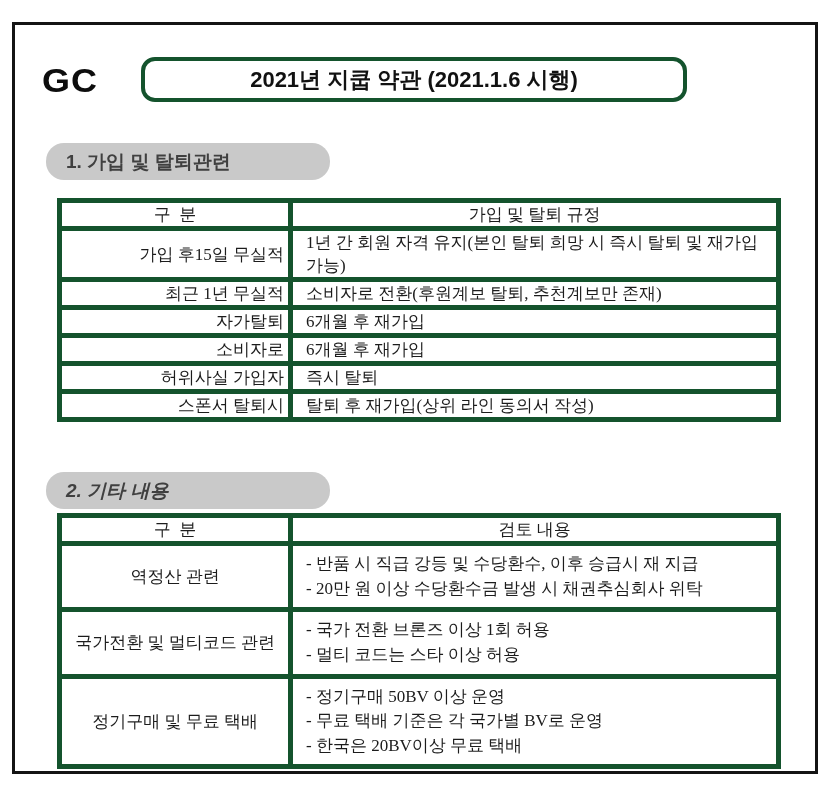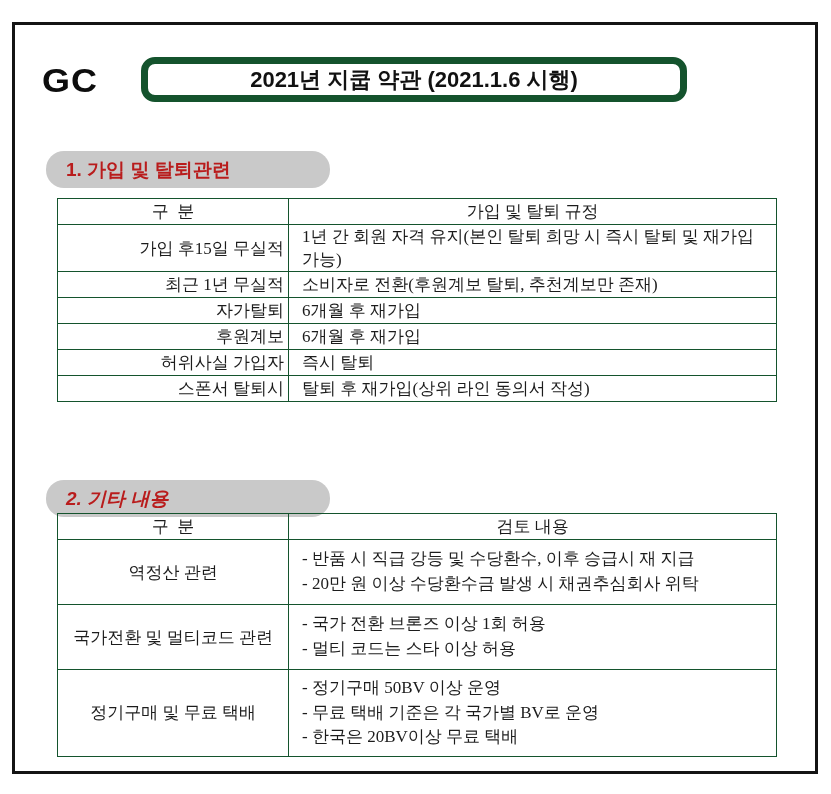--- a/index.html
+++ b/index.html
@@ -25,21 +25,21 @@
     font-weight: 900;
     font-size: 36px;
     letter-spacing: 1px;
     color: #0d0d0d;
     transform: scaleY(0.92);
   }
   .title-box {
     position: absolute;
     left: 141px; top: 57px;
     width: 546px; height: 45px;
-    border: 7px solid #14532d;
+    border: 4px solid #14532d;
     border-radius: 14px;
     display: flex; align-items: center; justify-content: center;
     background: #ffffff;
   }
   .title-box .title-text {
     font-family: "Liberation Sans", "DejaVu Sans", sans-serif;
     font-weight: bold;
     font-size: 22px;
     color: #111111;
   }
@@ -47,39 +47,38 @@
     position: absolute;
     left: 46px;
     width: 284px; height: 37px;
     background: #c9c9c9;
     border-radius: 18px;
     display: flex; align-items: center;
     padding-left: 20px;
     font-family: "Liberation Sans", "DejaVu Sans", sans-serif;
     font-weight: bold;
     font-size: 19px;
-    color: #b91c1c;
-    margin-top: 8px;
+    color: #404040;
   }
   .pill-1 { top: 143px; }
   .pill-2 { top: 472px; font-style: italic; }
 
   table.doc-table {
     position: absolute;
     left: 57px;
     width: 719px;
     border-collapse: collapse;
     table-layout: fixed;
     font-size: 17px;
     color: #1c1c1c;
   }
   .table-1 { top: 198px; }
   .table-2 { top: 513px; }
   table.doc-table th, table.doc-table td {
-    border: 1px solid #14532d;
+    border: 5px solid #14532d;
     font-weight: normal;
     vertical-align: middle;
   }
   table.doc-table th {
     text-align: center;
     white-space: pre;
     height: 26px;
   }
   .table-1 td { height: 26px; }
   .table-1 td.c1 { text-align: right; padding: 0 4px; }
@@ -120,21 +119,21 @@
   </tr>
   <tr>
     <td class="c1">최근 1년 무실적</td>
     <td class="c2">소비자로 전환(후원계보 탈퇴, 추천계보만 존재)</td>
   </tr>
   <tr>
     <td class="c1">자가탈퇴</td>
     <td class="c2">6개월 후 재가입</td>
   </tr>
   <tr>
-    <td class="c1">후원계보</td>
+    <td class="c1">소비자로</td>
     <td class="c2">6개월 후 재가입</td>
   </tr>
   <tr>
     <td class="c1">허위사실 가입자</td>
     <td class="c2">즉시 탈퇴</td>
   </tr>
   <tr>
     <td class="c1">스폰서 탈퇴시</td>
     <td class="c2">탈퇴 후 재가입(상위 라인 동의서 작성)</td>
   </tr>

